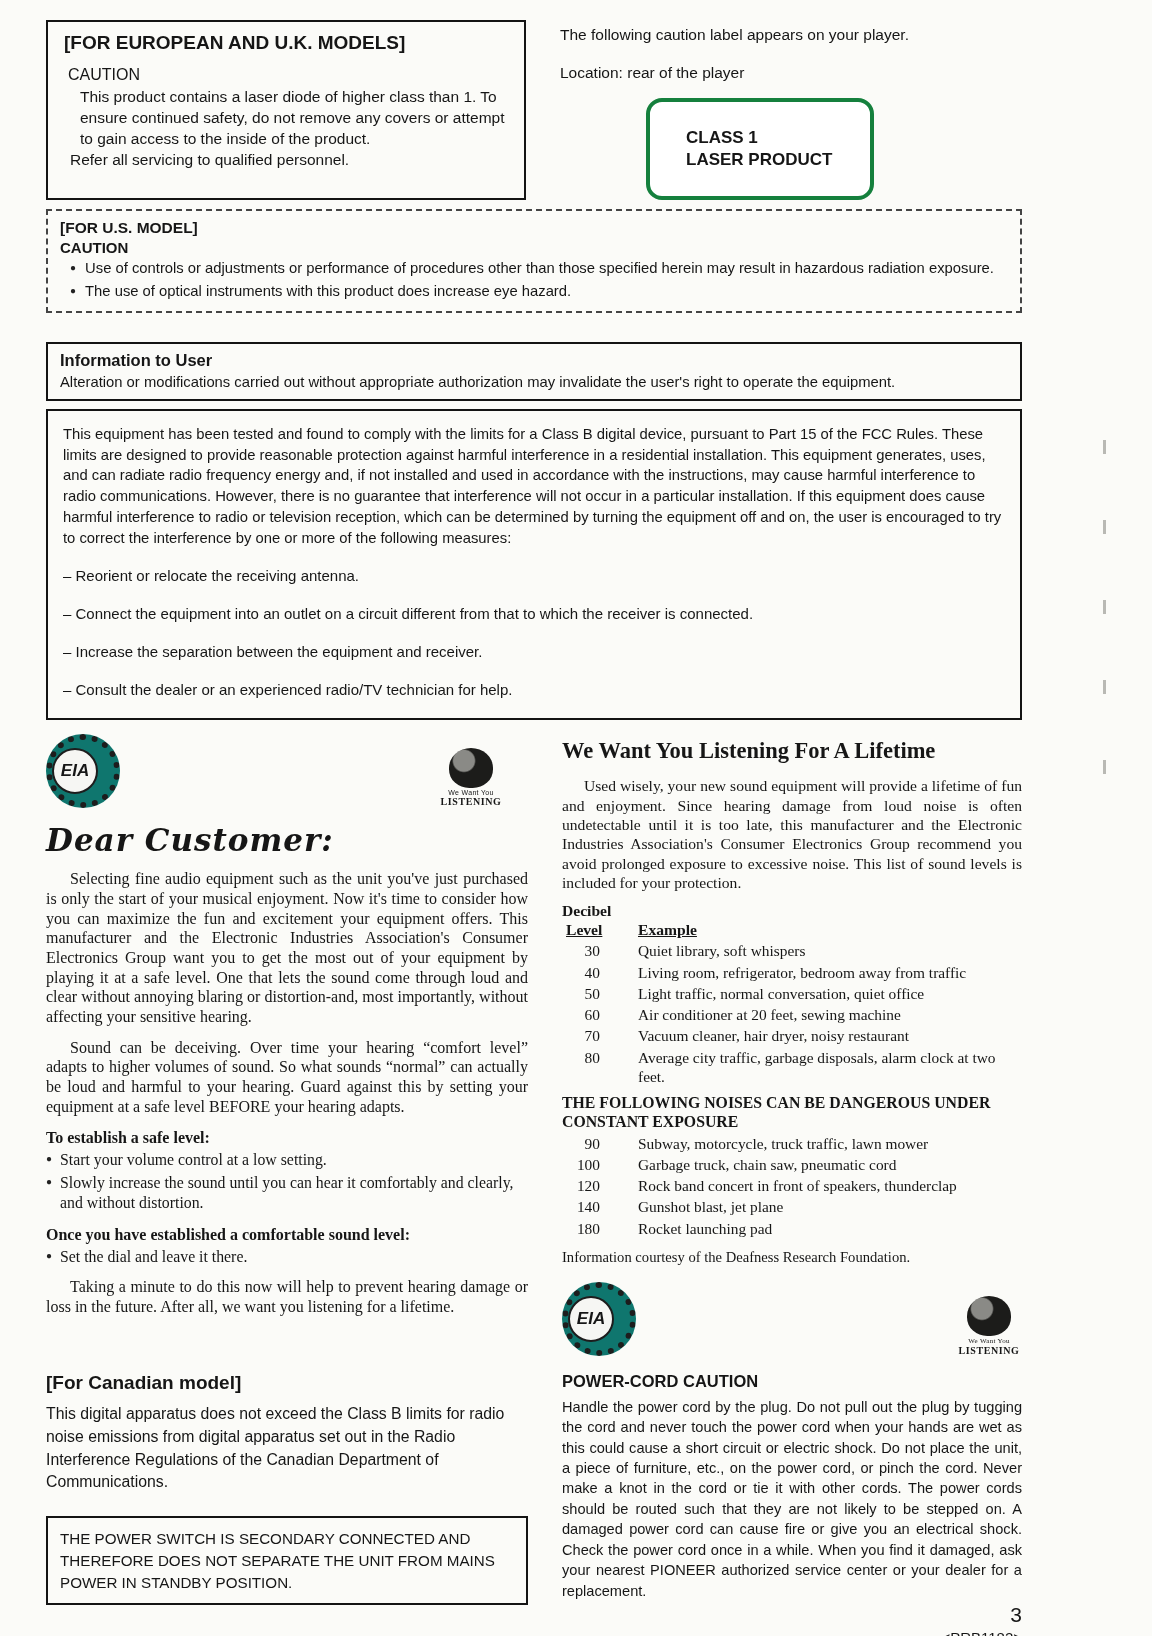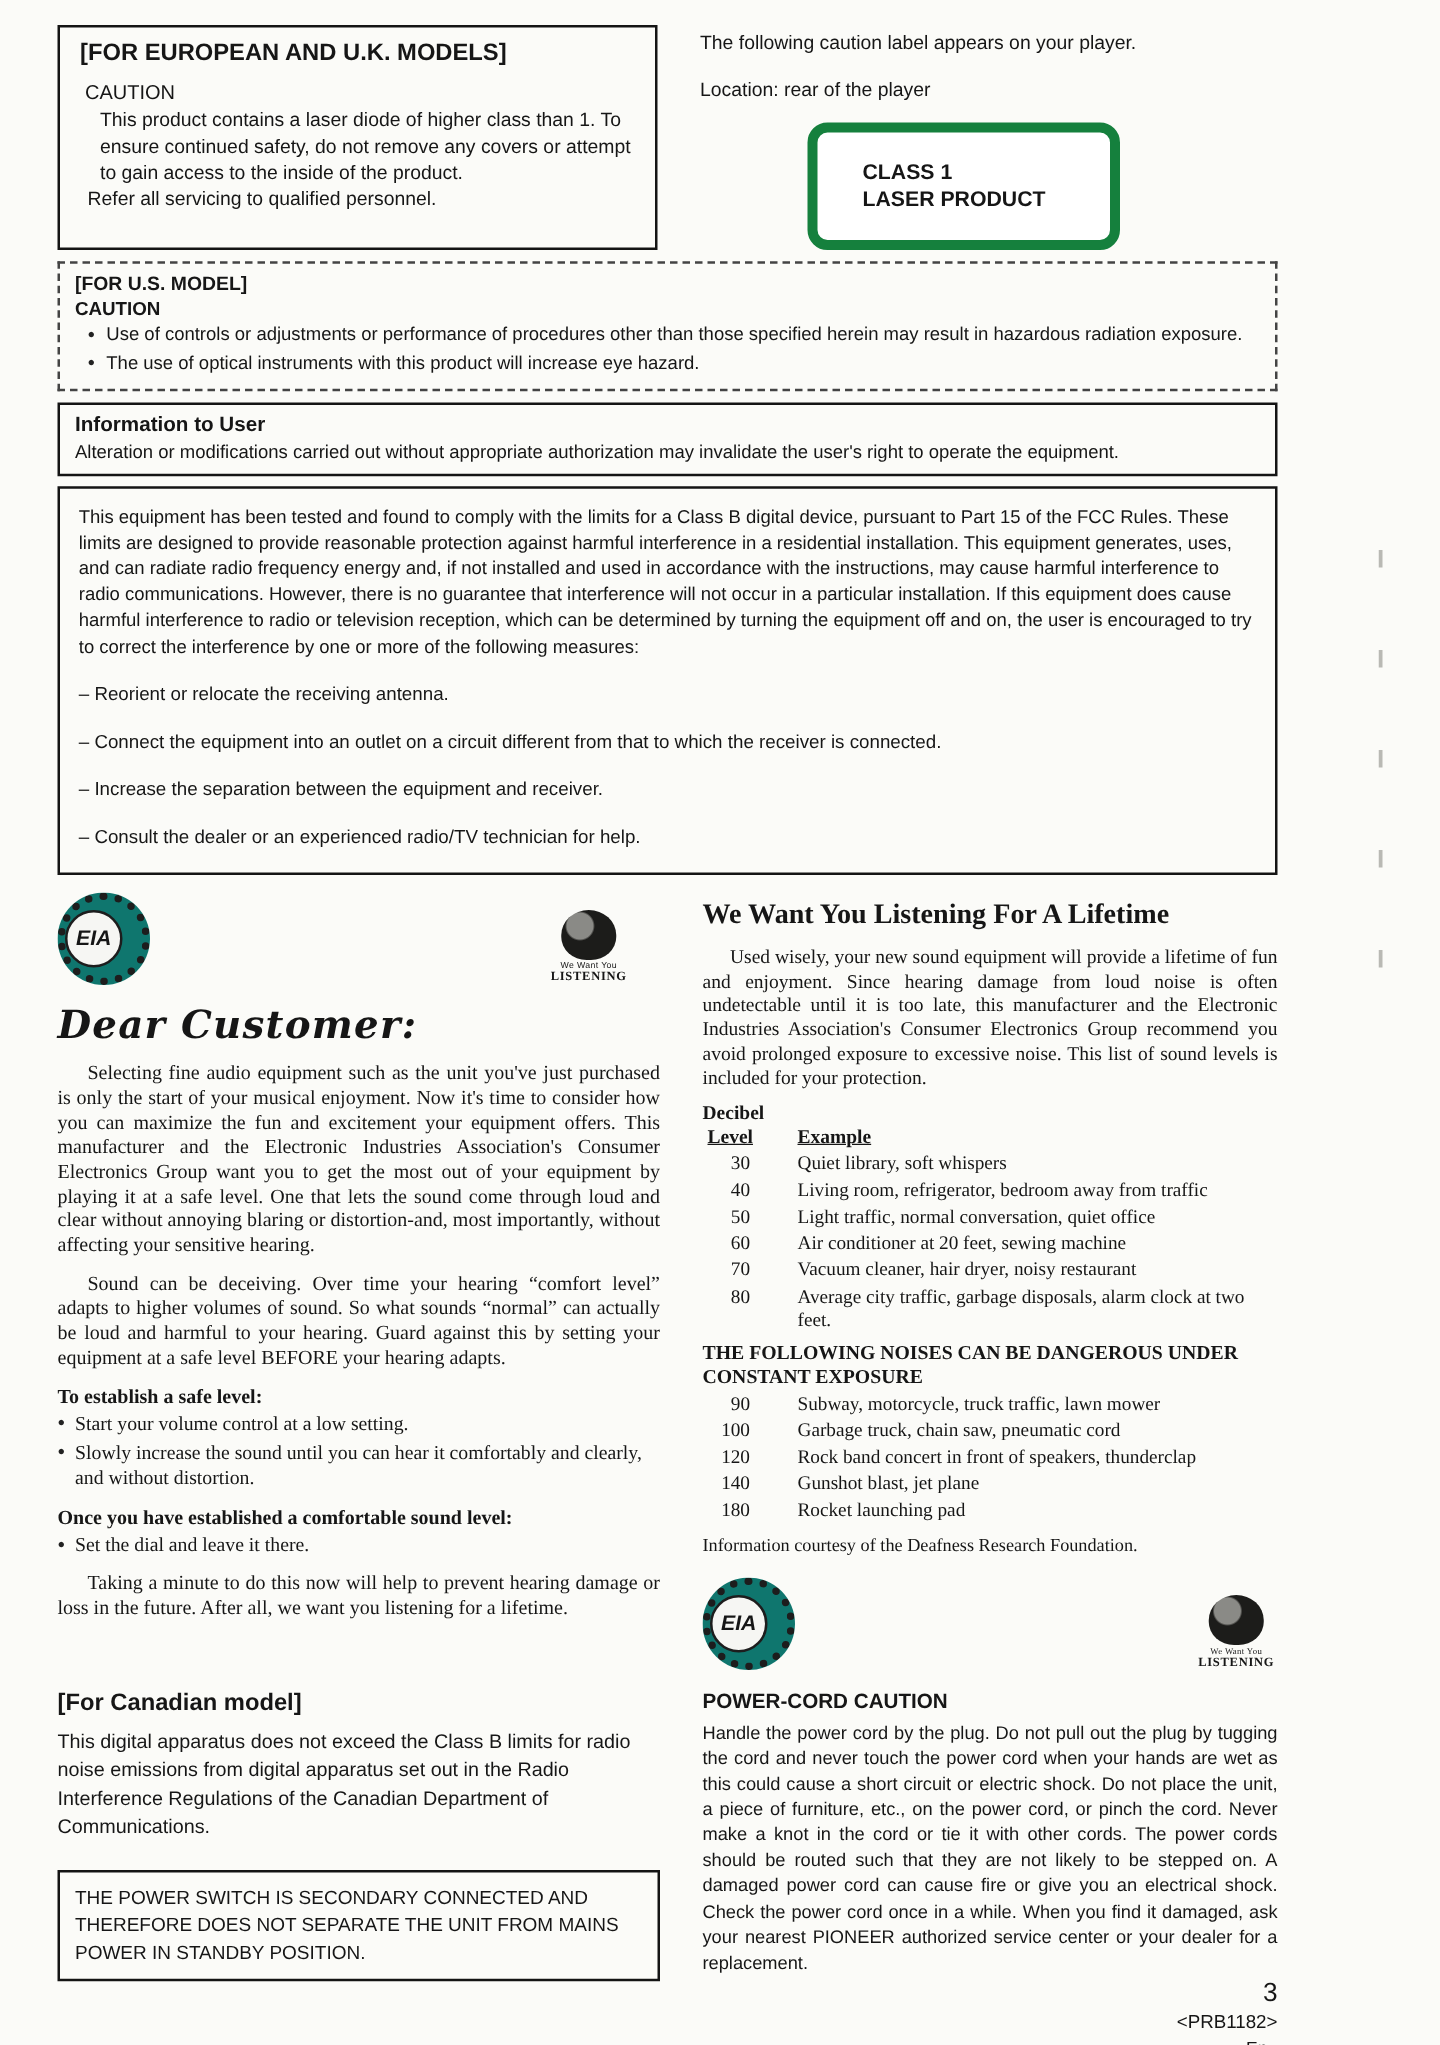--- a/index.html
+++ b/index.html
@@ -13,33 +13,33 @@
   
   .top-row { display:flex; gap:34px; }
   .euro-box { width:480px; border:2px solid #141414; padding:10px 16px 14px 16px; }
   .euro-title { font-size:19px; font-weight:bold; }
   .euro-caution { font-size:16px; margin:12px 0 2px 4px; }
   .euro-body { font-size:15.5px; line-height:1.36; margin-left:16px; }
   .euro-footer { font-size:15.5px; margin-top:2px; margin-left:6px; }
   .label-note { flex:1; padding-top:6px; font-size:15.5px; }
   .label-note-line2 { margin-top:20px; }
   .laser-label {
-    margin:16px 0 0 86px; width:250px; height:102px;
-    border:8px solid #15803d; border-radius:16px; background:#fff;
+    margin:16px 0 0 86px; width:228px; height:102px;
+    border:4px solid #15803d; border-radius:16px; background:#fff;
     display:flex; flex-direction:column; justify-content:center;
     padding-left:36px; font-weight:bold; font-size:17px; line-height:1.3;
   }
   
   .us-box { margin-top:9px; border:2px dashed #444; padding:8px 12px 10px 12px; }
   .us-title { font-weight:bold; font-size:15.5px; }
   .us-caution { font-weight:bold; font-size:15px; margin-top:2px; }
   .notice-item { display:flex; gap:9px; font-size:14.8px; line-height:1.32; margin:3px 0 0 10px; }
   .bullet { font-size:10px; line-height:1; padding-top:4px; color:#222; }
   .notice-item .hang { flex:1; }
-  .info-box { margin-top:9px; border:2px solid #141414; padding:7px 12px 9px 12px; }
+  .info-box { margin-top:29px; border:2px solid #141414; padding:7px 12px 9px 12px; }
   .info-title { font-weight:bold; font-size:16.5px; }
   .info-body { font-size:14.8px; margin-top:4px; }
   .fcc-box { margin-top:8px; border:2px solid #141414; padding:13px 15px 18px 15px; font-size:14.8px; line-height:1.4; }
   .fcc-measure { margin-top:17px; font-size:15px; }
   
   .two-col { display:flex; gap:34px; margin-top:14px; }
   .col-left { width:482px; }
   .col-right { flex:1; }
   .serif { font-family:"Liberation Serif", serif; }
   .logo-row { display:flex; justify-content:space-between; align-items:flex-start; padding-right:26px; min-height:84px; }
@@ -119,21 +119,21 @@
 
   <div class="us-box">
     <div class="us-title">[FOR U.S. MODEL]</div>
     <div class="us-caution">CAUTION</div>
     <div class="notice-item">
       <span class="bullet">●</span>
       <span class="hang">Use of controls or adjustments or performance of procedures other than those specified herein may result in hazardous radiation exposure.</span>
     </div>
     <div class="notice-item">
       <span class="bullet">●</span>
-      <span class="hang">The use of optical instruments with this product will increase eye hazard.</span>
+      <span class="hang">The use of optical instruments with this product does increase eye hazard.</span>
     </div>
   </div>
 
   <div class="info-box">
     <div class="info-title">Information to User</div>
     <div class="info-body">Alteration or modifications carried out without appropriate authorization may invalidate the user's right to operate the equipment.</div>
   </div>
 
   <div class="fcc-box">
     <div>This equipment has been tested and found to comply with the limits for a Class B digital device, pursuant to Part 15 of the FCC Rules. These limits are designed to provide reasonable protection against harmful interference in a residential installation. This equipment generates, uses, and can radiate radio frequency energy and, if not installed and used in accordance with the instructions, may cause harmful interference to radio communications. However, there is no guarantee that interference will not occur in a particular installation. If this equipment does cause harmful interference to radio or television reception, which can be determined by turning the equipment off and on, the user is encouraged to try to correct the interference by one or more of the following measures:</div>

